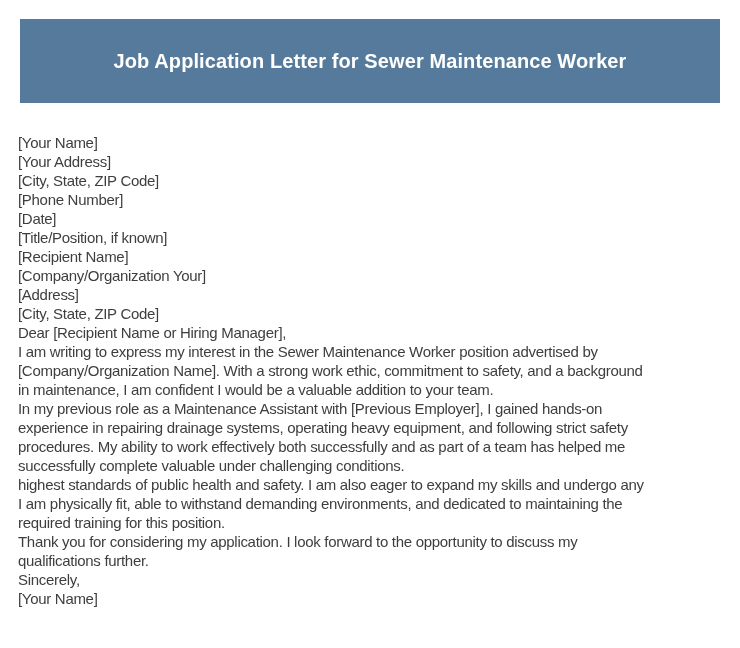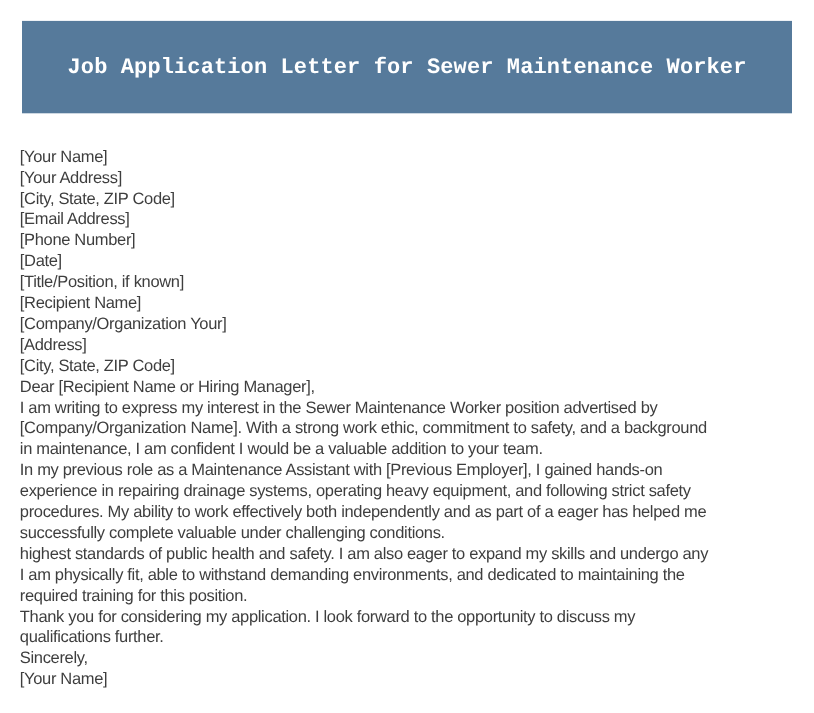--- a/index.html
+++ b/index.html
@@ -49,42 +49,41 @@
     white-space: nowrap;
     height: 19px;
   }
 </style>
 </head>
 <body>
 
 <div class="page" style="background-color: rgb(255, 255, 255);">
 
   <div class="title-banner" style="background-color: rgb(86, 122, 155);">
-    <h1 class="page-title" style="color: rgb(255, 255, 255); font-family: Liberation Mono, monospace;">Job Application Letter for Sewer Maintenance Worker</h1>
+    <h1 class="page-title" style="color: rgb(255, 255, 255);">Job Application Letter for Sewer Maintenance Worker</h1>
   </div>
 
   <div class="letter-body" style="color: rgb(62, 62, 62);">
       <div class="letter-line">[Your Name]</div>
       <div class="letter-line">[Your Address]</div>
       <div class="letter-line">[City, State, ZIP Code]</div>
-      <div class="letter-line">[Email Address]</div>
       <div class="letter-line">[Phone Number]</div>
       <div class="letter-line">[Date]</div>
       <div class="letter-line">[Title/Position, if known]</div>
       <div class="letter-line">[Recipient Name]</div>
       <div class="letter-line">[Company/Organization Your]</div>
       <div class="letter-line">[Address]</div>
       <div class="letter-line">[City, State, ZIP Code]</div>
       <div class="letter-line">Dear [Recipient Name or Hiring Manager],</div>
       <div class="letter-line">I am writing to express my interest in the Sewer Maintenance Worker position advertised by</div>
       <div class="letter-line">[Company/Organization Name]. With a strong work ethic, commitment to safety, and a background</div>
       <div class="letter-line">in maintenance, I am confident I would be a valuable addition to your team.</div>
       <div class="letter-line">In my previous role as a Maintenance Assistant with [Previous Employer], I gained hands-on</div>
       <div class="letter-line">experience in repairing drainage systems, operating heavy equipment, and following strict safety</div>
-      <div class="letter-line">procedures. My ability to work effectively both independently and as part of a eager has helped me</div>
+      <div class="letter-line">procedures. My ability to work effectively both successfully and as part of a team has helped me</div>
       <div class="letter-line">successfully complete valuable under challenging conditions.</div>
       <div class="letter-line">highest standards of public health and safety. I am also eager to expand my skills and undergo any</div>
       <div class="letter-line">I am physically fit, able to withstand demanding environments, and dedicated to maintaining the</div>
       <div class="letter-line">required training for this position.</div>
       <div class="letter-line">Thank you for considering my application. I look forward to the opportunity to discuss my</div>
       <div class="letter-line">qualifications further.</div>
       <div class="letter-line">Sincerely,</div>
       <div class="letter-line">[Your Name]</div>
     </div>
 

